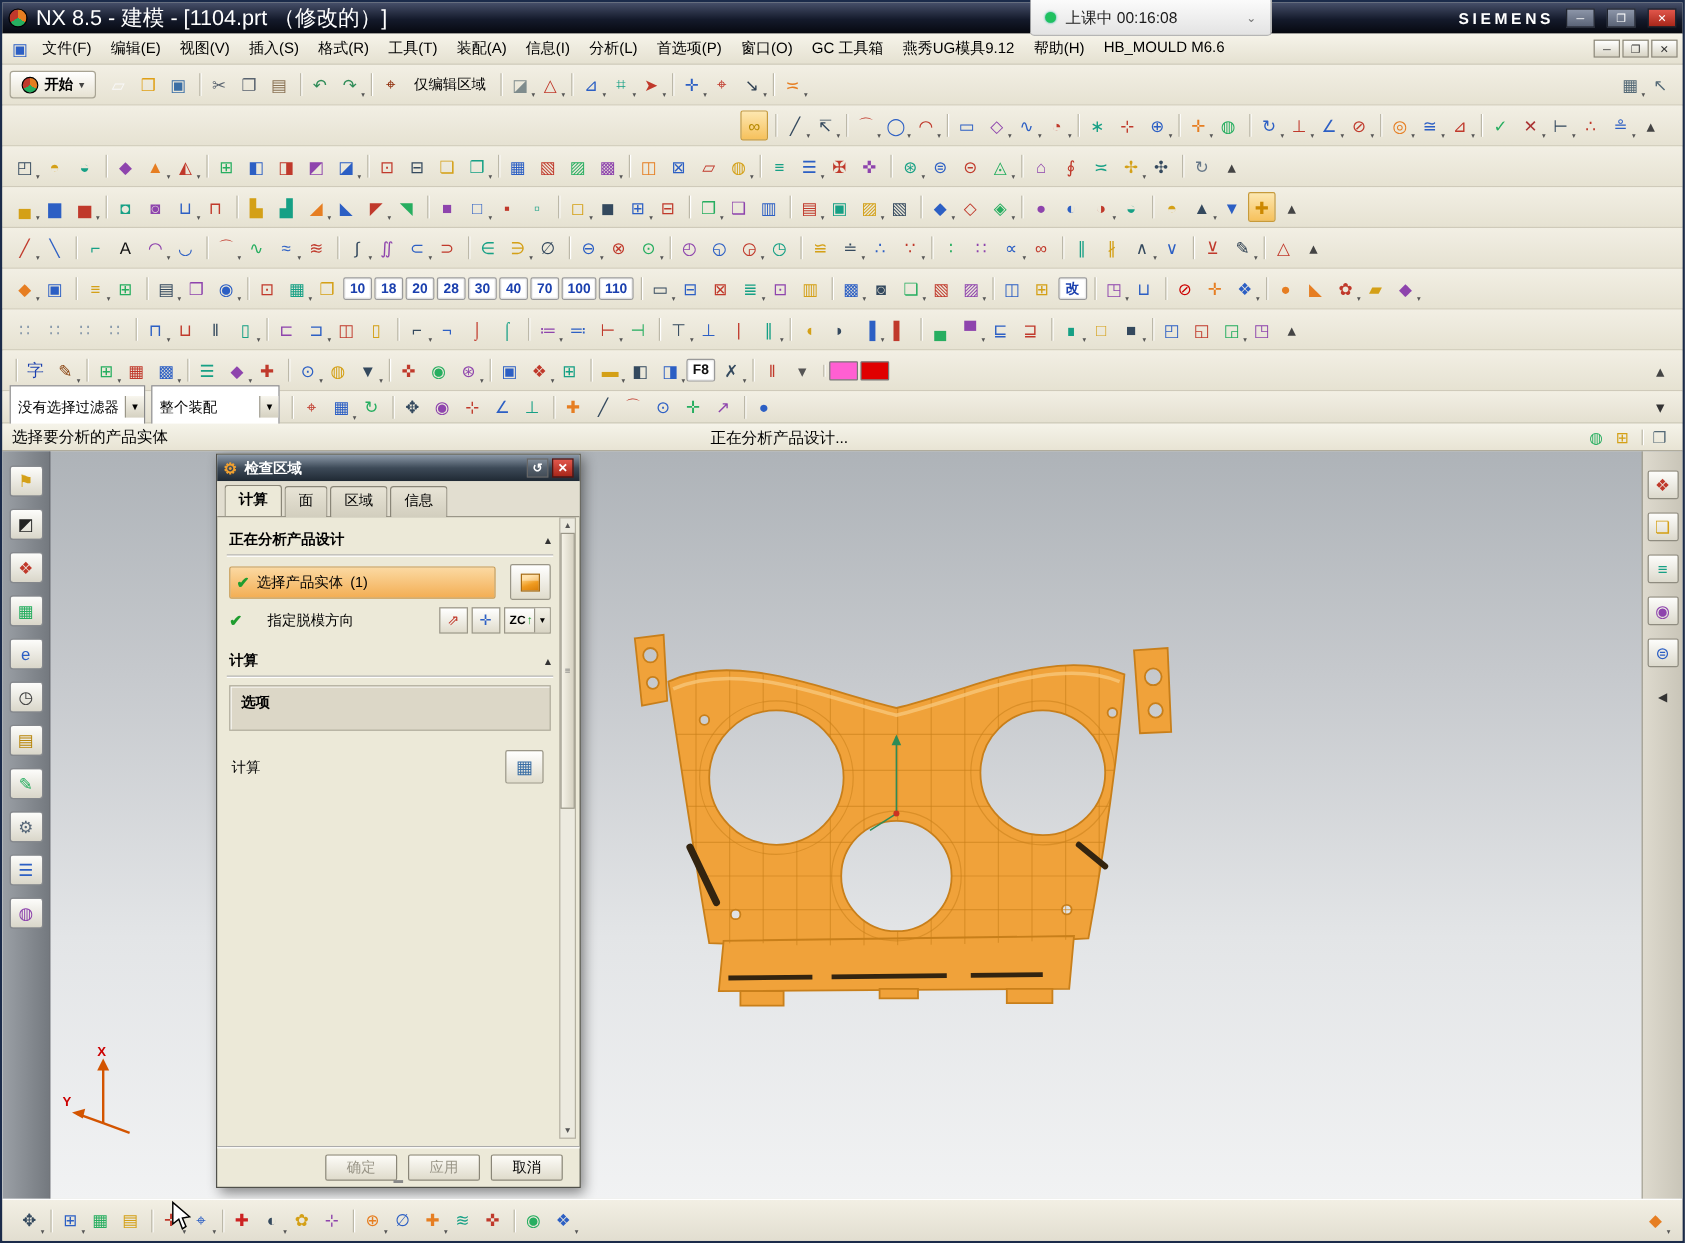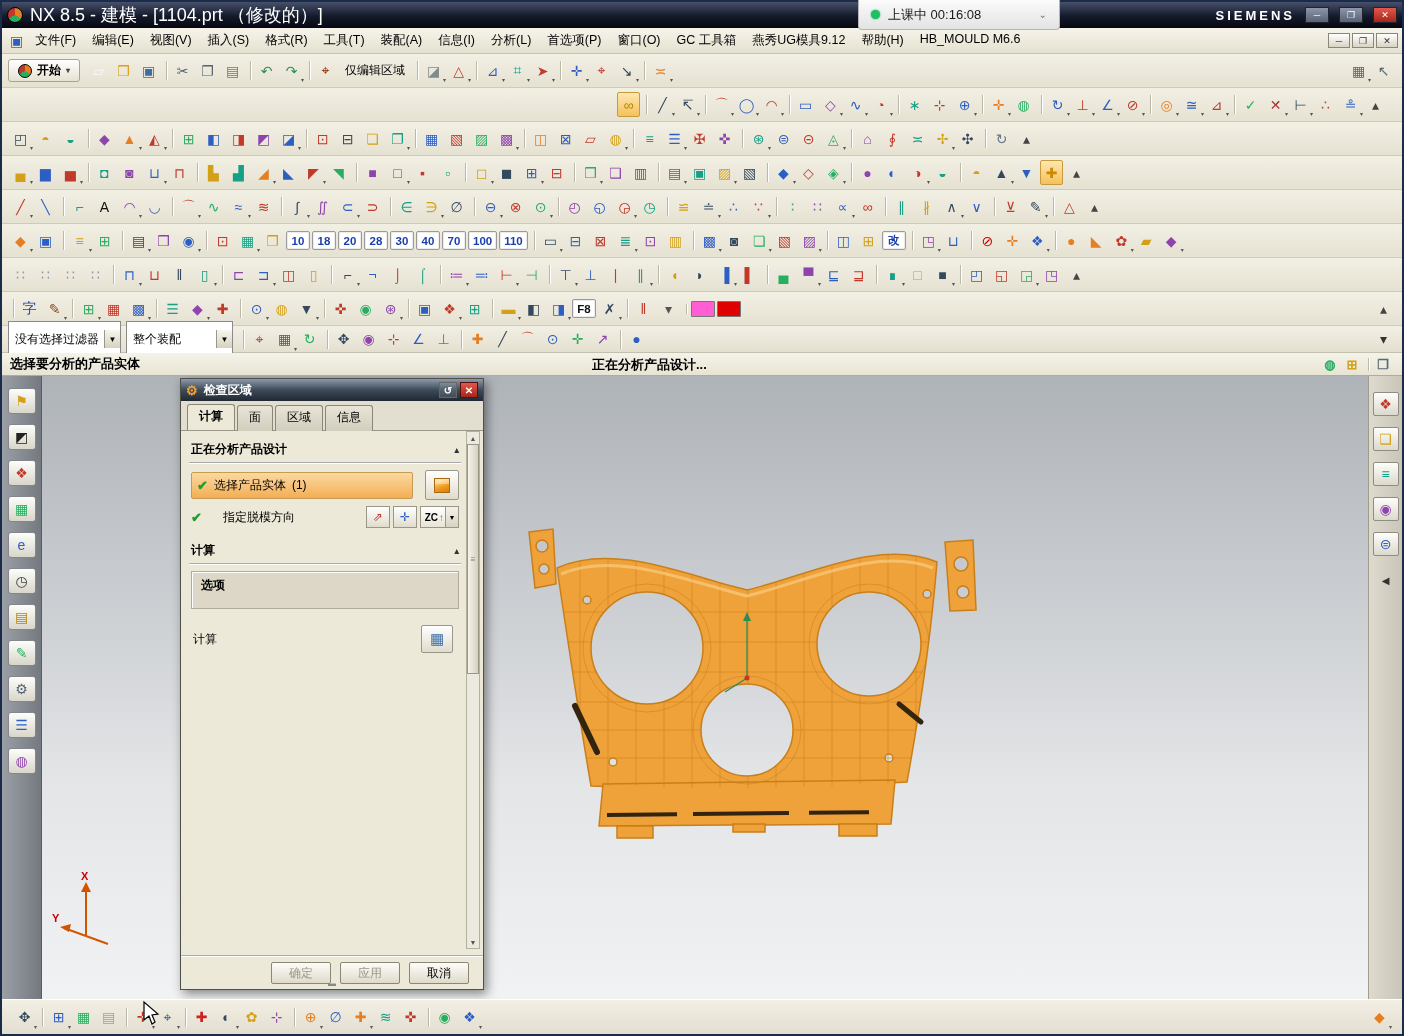--- a/index.html
+++ b/index.html
@@ -42,21 +42,21 @@
   .start-btn .nx-logo{width:14px;height:14px}
   .start-btn .dd-a{font-size:8px;color:#444}
 
   
   .selbar{height:27px;background:linear-gradient(#f2efe4,#e4e0d0);border-bottom:1px solid #c4c0b0;display:flex;align-items:center;padding:0 6px;flex:0 0 auto}
   .dd{display:flex;align-items:center;height:36px;border:1px solid #8a8a8a;background:#fff;font-size:12px;padding-left:6px;margin-right:5px}
   .dd .val{min-width:78px}
   .dd .arrow{width:16px;height:18px;background:linear-gradient(#f8f6ee,#d5d1c1);border-left:1px solid #9a9688;font-size:8px;display:flex;align-items:center;justify-content:center;margin-left:5px}
 
   
-  .promptbar{height:23px;background:linear-gradient(#f5f3e9,#e8e4d4);border-bottom:1px solid #b0ac9c;display:flex;align-items:center;font-size:13px;font-weight:bold;padding:0 8px;position:relative;flex:0 0 auto}
+  .promptbar{height:23px;background:linear-gradient(#f5f3e9,#e8e4d4);border-bottom:1px solid #b0ac9c;display:flex;align-items:center;font-size:13px;font-weight:normal;padding:0 8px;position:relative;flex:0 0 auto}
   .prompt-center{position:absolute;left:590px;top:3px}
   .prompt-icons{margin-left:auto;display:flex;align-items:center}
   .prompt-icons .tcell{height:19px;min-width:20px;font-size:13px}
 
   
   .main{flex:1 1 auto;position:relative;background:linear-gradient(180deg,#aeb3b8 0%,#c6c9cd 30%,#e3e5e7 65%,#f1f2f3 100%);overflow:hidden}
   .sidebar{position:absolute;left:0;top:0;bottom:0;width:40px;background:linear-gradient(90deg,#9ba0a6,#74797f);border-right:1px solid #5a5e64;display:flex;flex-direction:column;align-items:center;padding-top:12px;gap:10px}
   .sidebar .tcell{width:28px;min-width:28px;height:26px;background:linear-gradient(#fdfdfb,#d9d6c9);border:1px solid #84878c;border-radius:3px;margin:0}
   .rightstrip{position:absolute;right:0;top:0;bottom:0;width:34px;background:linear-gradient(270deg,#c9c5b8,#dedace);border-left:1px solid #a09c8c;display:flex;flex-direction:column;align-items:center;padding-top:16px;gap:11px}
   .rightstrip .tcell{width:26px;min-width:26px;height:24px;background:linear-gradient(#fdfdfb,#dcd9cc);border:1px solid #8f8c80;margin:0}

